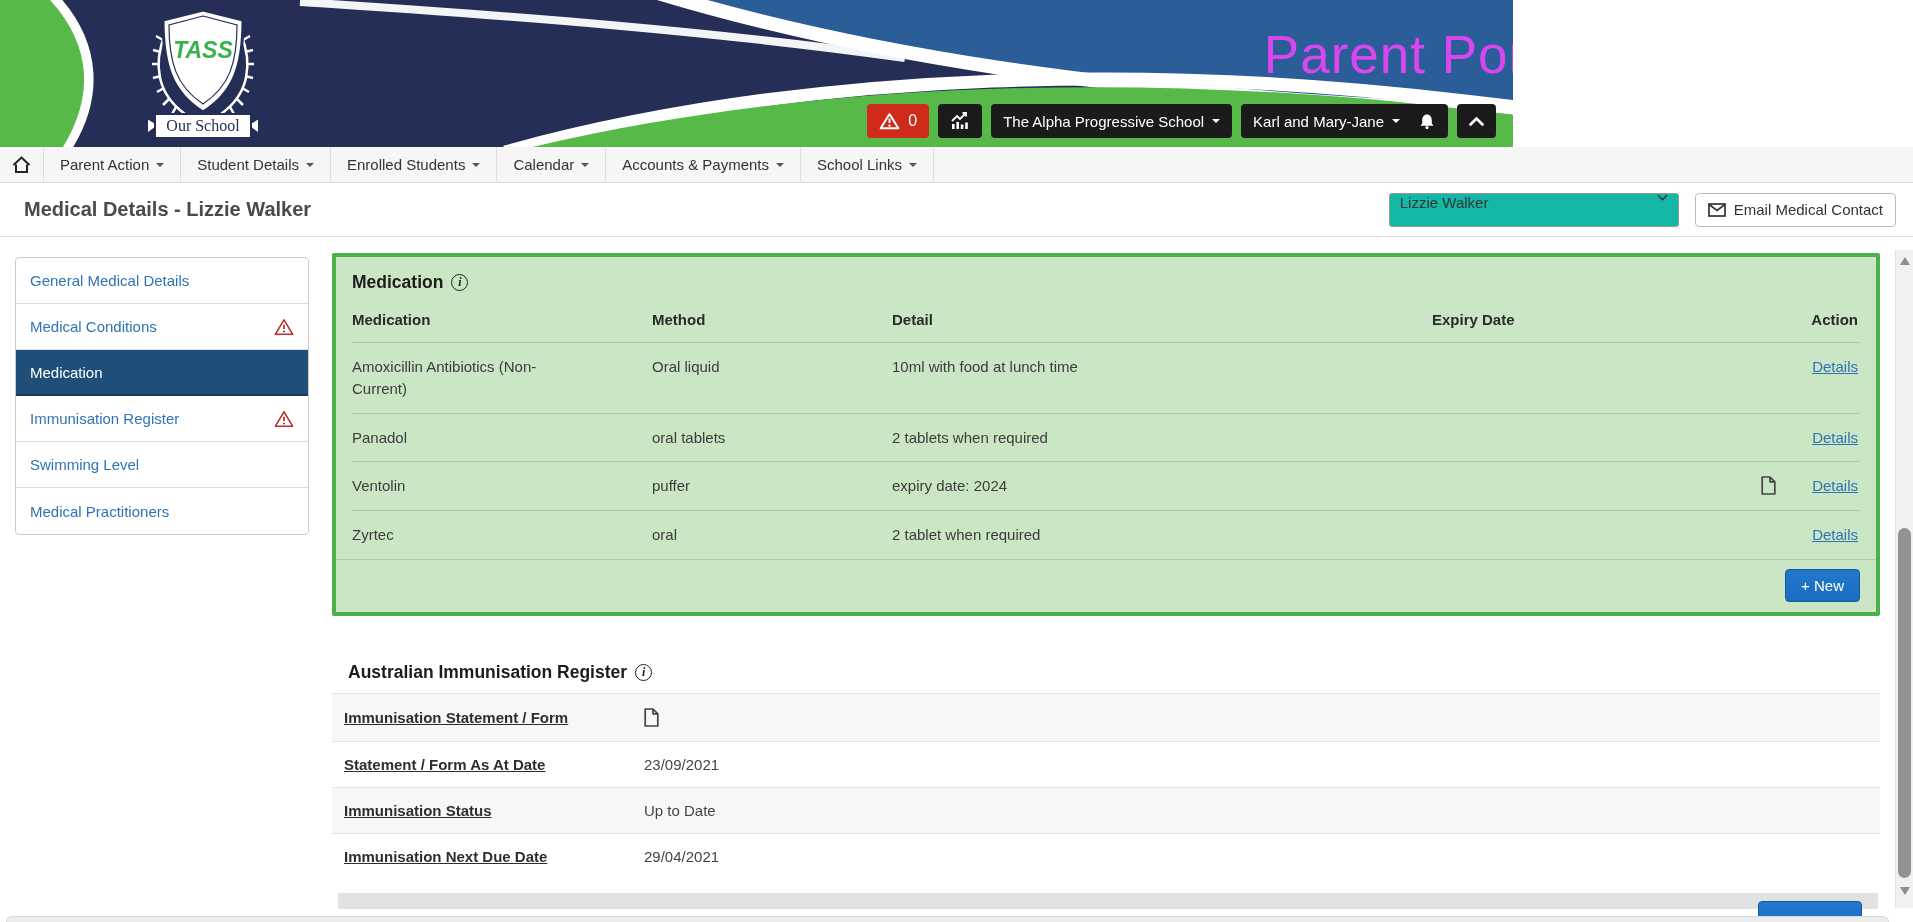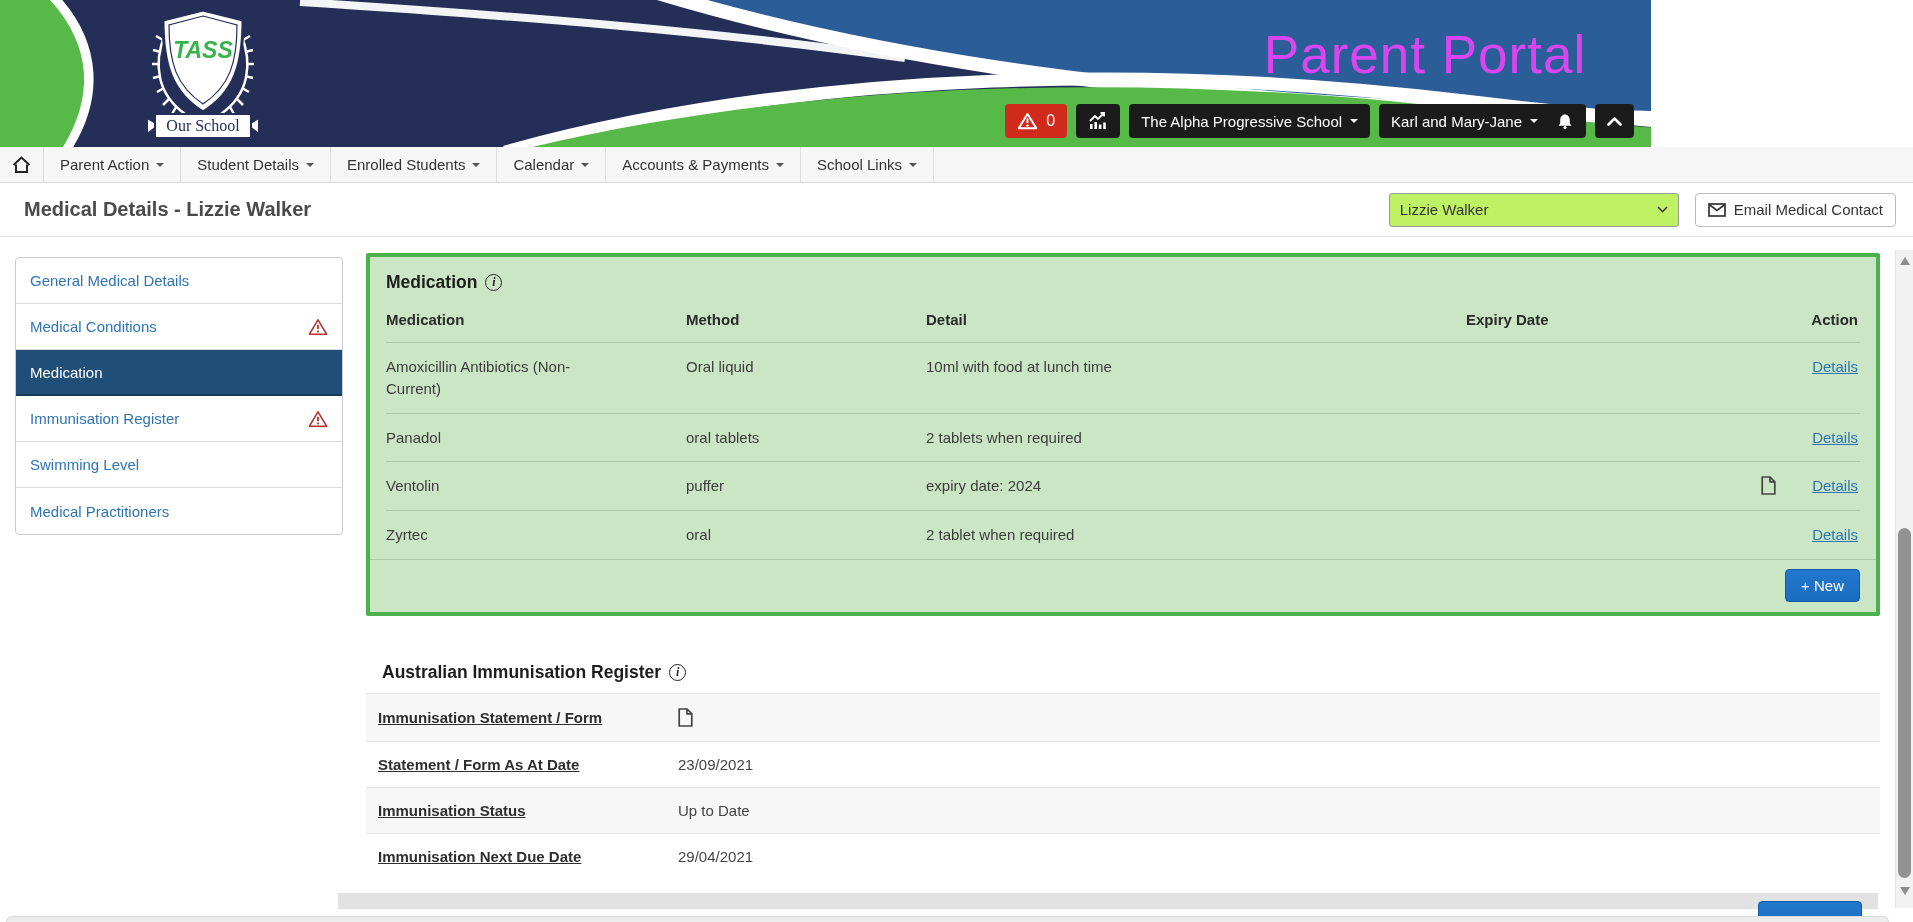--- a/index.html
+++ b/index.html
@@ -11,21 +11,21 @@
   }
   *{box-sizing:border-box;}
   html,body{margin:0;padding:0;}
   body{
     width:1913px;height:922px;overflow:hidden;background:#fff;
     font-family:"Liberation Sans","DejaVu Sans",sans-serif;color:#333;
     position:relative;
   }
 
   
-  .banner{position:relative;width:1651px;height:147px;background:var(--navy);overflow:hidden;}
+  .banner{position:relative;width:1513px;height:147px;background:var(--navy);overflow:hidden;}
   .banner svg.art{position:absolute;inset:0;}
   .logo{position:absolute;left:145px;top:6px;width:116px;height:136px;}
   .portal-title{
     position:absolute;left:1210px;top:24px;width:430px;text-align:center;
     font-size:53px;font-weight:400;color:#d946ef;letter-spacing:1px;
   }
   .hdr-buttons{
     position:absolute;right:17px;top:104px;height:34px;
     display:flex;align-items:stretch;gap:9px;
   }
@@ -47,33 +47,33 @@
     border-right:1px solid #ddd;cursor:pointer;background:#f6f6f6;border-top:none;border-bottom:none;border-left:none;font-family:inherit;
   }
   .nav-item .caret-nav{width:0;height:0;border-left:4px solid transparent;border-right:4px solid transparent;border-top:4px solid #555;}
   .nav-home{display:flex;align-items:center;justify-content:center;width:44px;border-right:1px solid #ddd;cursor:pointer;background:#f6f6f6;border-top:none;border-bottom:none;border-left:none;}
 
   
   .toolbar{height:54px;display:flex;align-items:center;padding:0 17px 0 24px;border-bottom:1px solid #e0e0e0;}
   .page-title{font-size:20px;color:#4a4a4a;font-weight:700;}
   .toolbar-right{margin-left:auto;display:flex;align-items:center;gap:16px;}
   .student-select{
-    width:290px;height:34px;border:1px solid #999;border-radius:3px;background:#bef264;
-    display:flex;align-items:center;padding:0 10px;font-size:15px;color:#333;cursor:pointer;
+    width:290px;height:34px;border:1px solid #999;border-radius:3px;background:#14b8a6;
+    display:flex;align-items:flex-start;padding:0 10px;font-size:15px;color:#333;cursor:pointer;
   }
   .student-select .sel-caret{margin-left:auto;}
   .email-btn{
     height:34px;background:#fff;border:1px solid #bbb;border-radius:4px;display:flex;
     align-items:center;gap:8px;padding:0 12px;font-size:15px;color:#333;font-family:inherit;cursor:pointer;
   }
 
   
   .main{display:flex;align-items:flex-start;padding:16px 33px 0 15px;}
   .sidebar{
-    width:328px;background:#fff;border:1px solid #ccc;border-radius:4px;margin-top:4px;
+    width:294px;background:#fff;border:1px solid #ccc;border-radius:4px;margin-top:4px;
     overflow:hidden;flex:none;
   }
   .side-item{
     display:flex;align-items:center;padding:12px 14px;font-size:15px;color:var(--link-blue);
     border-bottom:1px solid #ddd;cursor:pointer;min-height:46px;
   }
   .side-item:last-child{border-bottom:none;}
   .side-item.active{background:var(--active-nav);color:#fff;border-bottom:2px solid #16395c;}
   .side-item .warn{margin-left:auto;}
 

